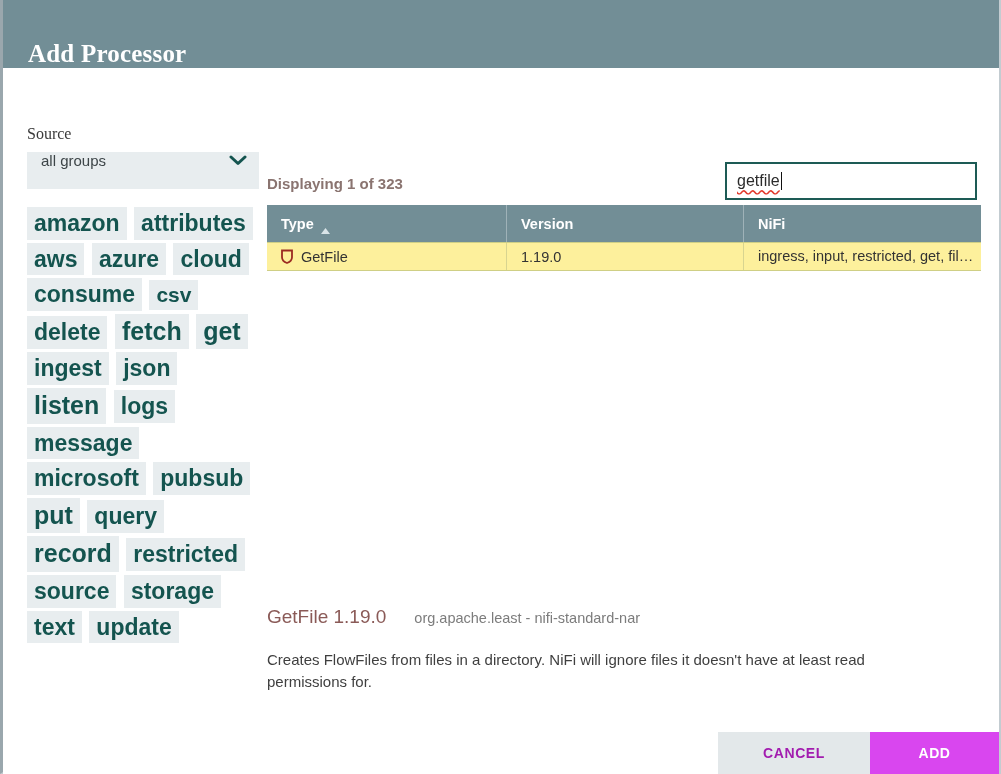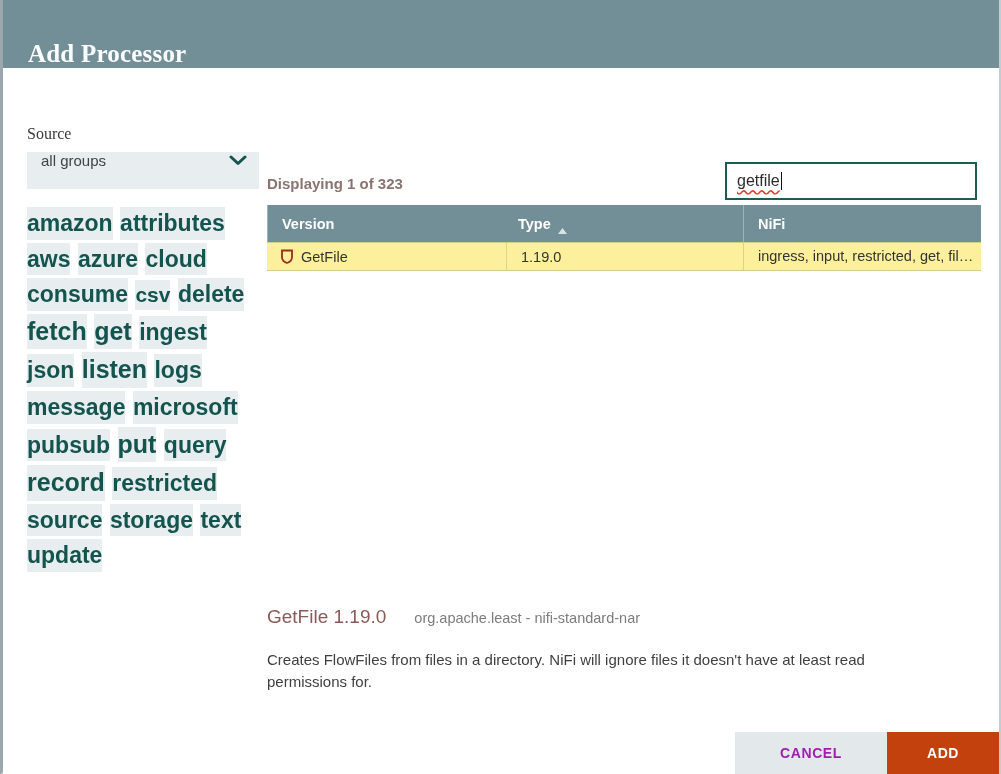--- a/index.html
+++ b/index.html
@@ -74,21 +74,21 @@
 
   .tag-cloud {
     margin-top: 18px;
     line-height: 1.42;
   }
   .tag {
     display: inline-block;
     background: #e8edef;
     color: #14544f;
     font-weight: bold;
-    padding: 0 0;
+    padding: 0 7px;
     margin: 0 3px 3px 0;
     cursor: pointer;
     white-space: nowrap;
   }
   .tag.s1 { font-size: 21px; }
   .tag.s2 { font-size: 23px; }
   .tag.s3 { font-size: 25px; }
 
   
   .right-col {
@@ -233,22 +233,22 @@
     letter-spacing: .6px;
     cursor: pointer;
     font-family: "Liberation Sans", sans-serif;
   }
   .btn-cancel {
     width: 152px;
     background: #e3e8ea;
     color: #a21caf;
   }
   .btn-add {
-    width: 112px;
-    background: #c2410c;
+    width: 129px;
+    background: #d946ef;
     color: #ffffff;
   }
 </style>
 </head>
 <body>
 
 <div class="dialog">
 
   <div class="dialog-header">
     <div class="dialog-title">Add Processor</div>
@@ -275,30 +275,30 @@
 
       <div class="displaying">Displaying 1 of 323</div>
 
       <div class="search-box">
         <span class="search-text">getfile</span>
           <span class="caret"></span>
       </div>
 
       <div class="table">
         <div class="thead">
-          <div class="th c-version">
-            <span>Version</span>
-          </div>
           <div class="th c-type">
             <span>Type</span>
             <span class="sort-arrow">
               <svg viewBox="0 0 9 6" width="9" height="6">
                 <path d="M4.5 0 L9 6 L0 6 Z" fill="#d9e4e8"></path>
               </svg>
             </span>
+          </div>
+          <div class="th c-version">
+            <span>Version</span>
           </div>
           <div class="th c-tags">
             <span>NiFi</span>
           </div>
         </div>
 
         <div class="row">
           <div class="td c-type">
             <span class="shield">
               <svg viewBox="0 0 12 15" width="12" height="15">

